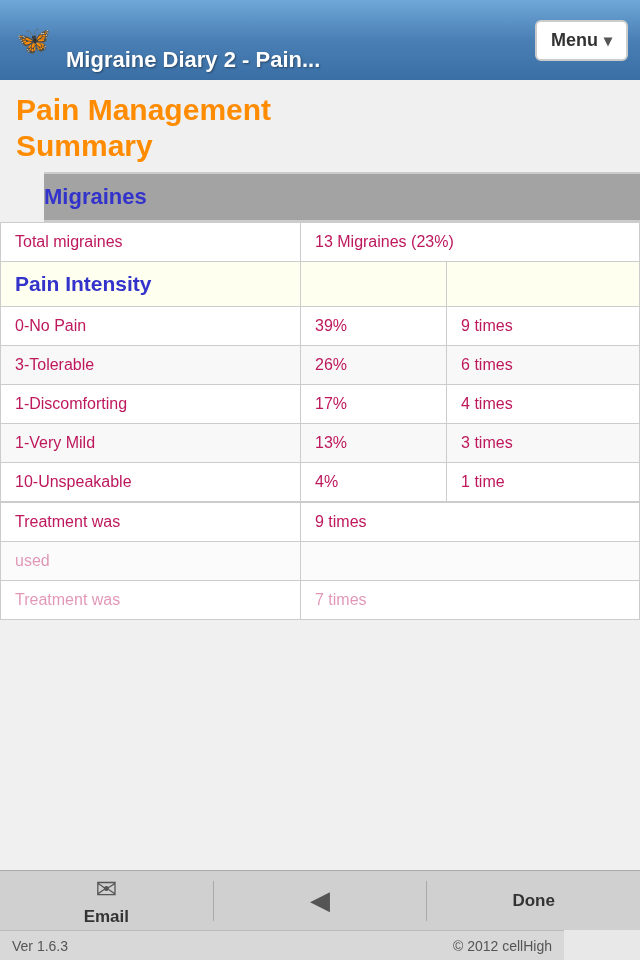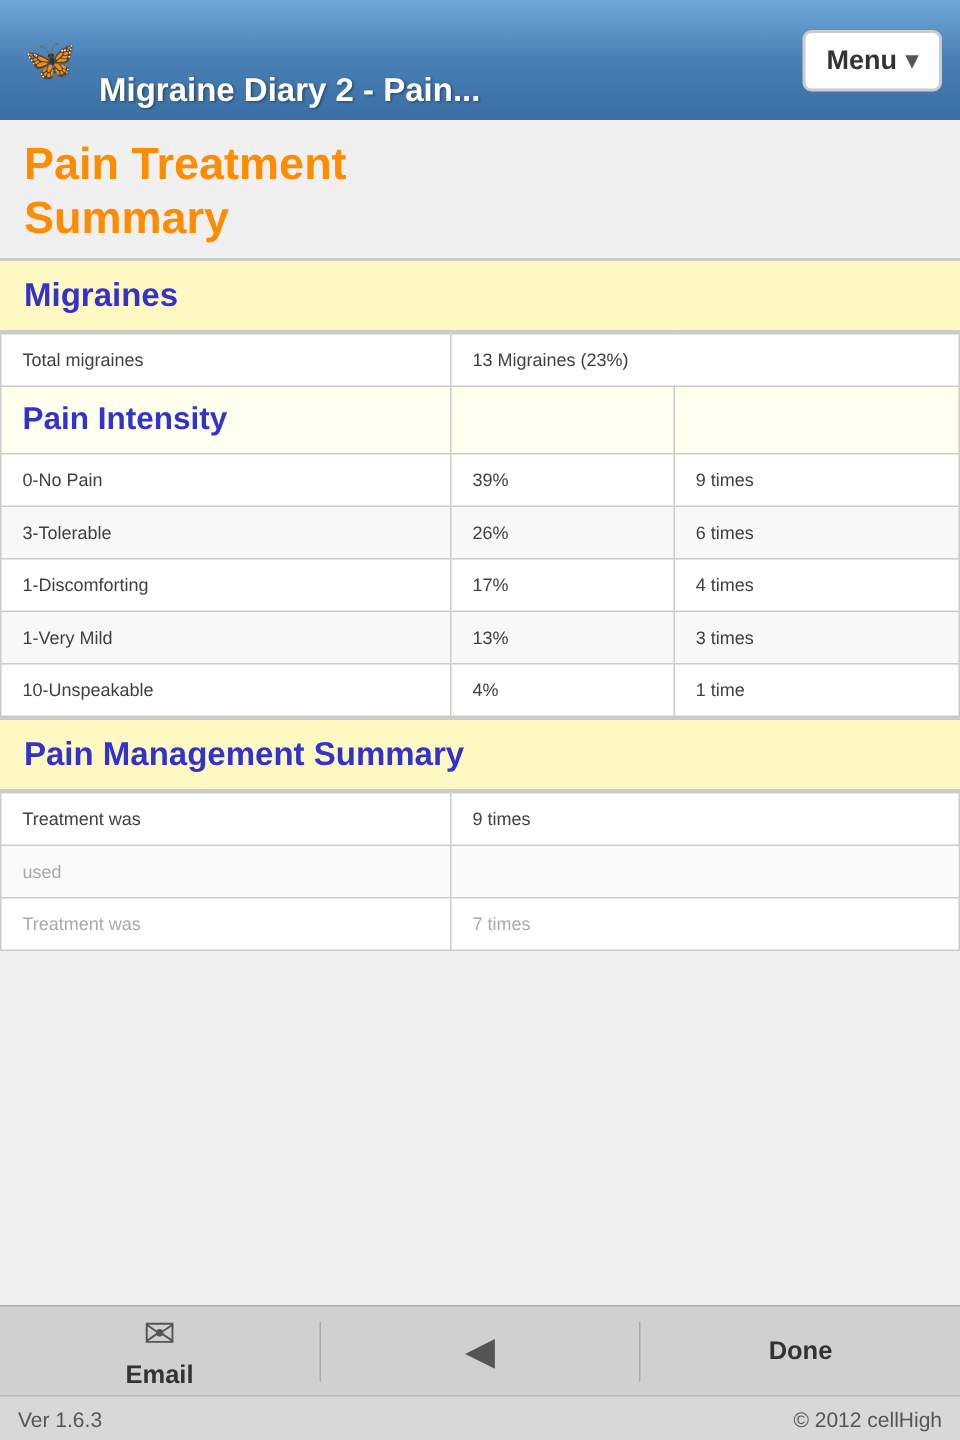--- a/index.html
+++ b/index.html
@@ -79,40 +79,41 @@
       line-height: 1.2;
     }
     #date-range {
       color: #555;
       font-size: 18px;
       margin-top: 6px;
     }
 
     
     .section-header {
-      background: #fef9c3;
-      padding: 10px 16px;
+      background: #a3a3a3;
+      padding: 10px 0;
       font-size: 22px;
       font-weight: bold;
       color: #3333cc;
       border-top: 2px solid #ccc;
       border-bottom: 2px solid #ccc;
+      margin-left: 44px;
     }
 
     
     .data-table {
       width: 100%;
       border-collapse: collapse;
       background: white;
     }
     .data-table td {
       border: 1px solid #ccc;
       padding: 10px 14px;
-      font-size: 12px;
-      color: #404040;
+      font-size: 16px;
+      color: #be185d;
       vertical-align: middle;
     }
     .data-table tr:nth-child(even) td {
       background: #f8f8f8;
     }
     .col-label {
       width: 300px;
     }
     .col-value {
       color: #222;
@@ -158,21 +159,21 @@
       width: 1px;
       height: 40px;
       background: #aaa;
     }
 
     
     #version-bar {
       position: absolute;
       bottom: 0;
       left: 0;
-      width: 640px;
+      width: 564px;
       height: 30px;
       background: #d8d8d8;
       display: flex;
       align-items: center;
       justify-content: space-between;
       padding: 0 12px;
       border-top: 1px solid #bbb;
     }
     #version-text {
       font-size: 14px;
@@ -200,21 +201,21 @@
   <button id="menu-button">
     <span>Menu</span>
     <span id="menu-arrow">▾</span>
   </button>
 </div>
 
 <div id="content">
 
   <div id="page-title-section">
     <div id="page-title">
-      <span>Pain Treatment</span><br>
+      <span>Pain Management</span><br>
       <span>Summary</span>
     </div>
   </div>
 
   <div class="section-header">Migraines</div>
 
   <table class="data-table">
     <tbody>
         <tr>
       <td class="col-label">Total migraines</td>
@@ -248,21 +249,20 @@
       <td>3 times</td>
     </tr>
     <tr>
       <td class="col-label">10-Unspeakable</td>
       <td>4%</td>
       <td>1 time</td>
     </tr>
   </tbody>
     </table>
 
-  <div class="section-header">Pain Management Summary</div>
 
   <table class="data-table">
     <tbody>
         <tr>
       <td class="col-label">Treatment was</td>
       <td colspan="2">9 times</td>
     </tr>
     <tr class="faded-row">
       <td class="col-label">used</td>
       <td colspan="2"></td>

